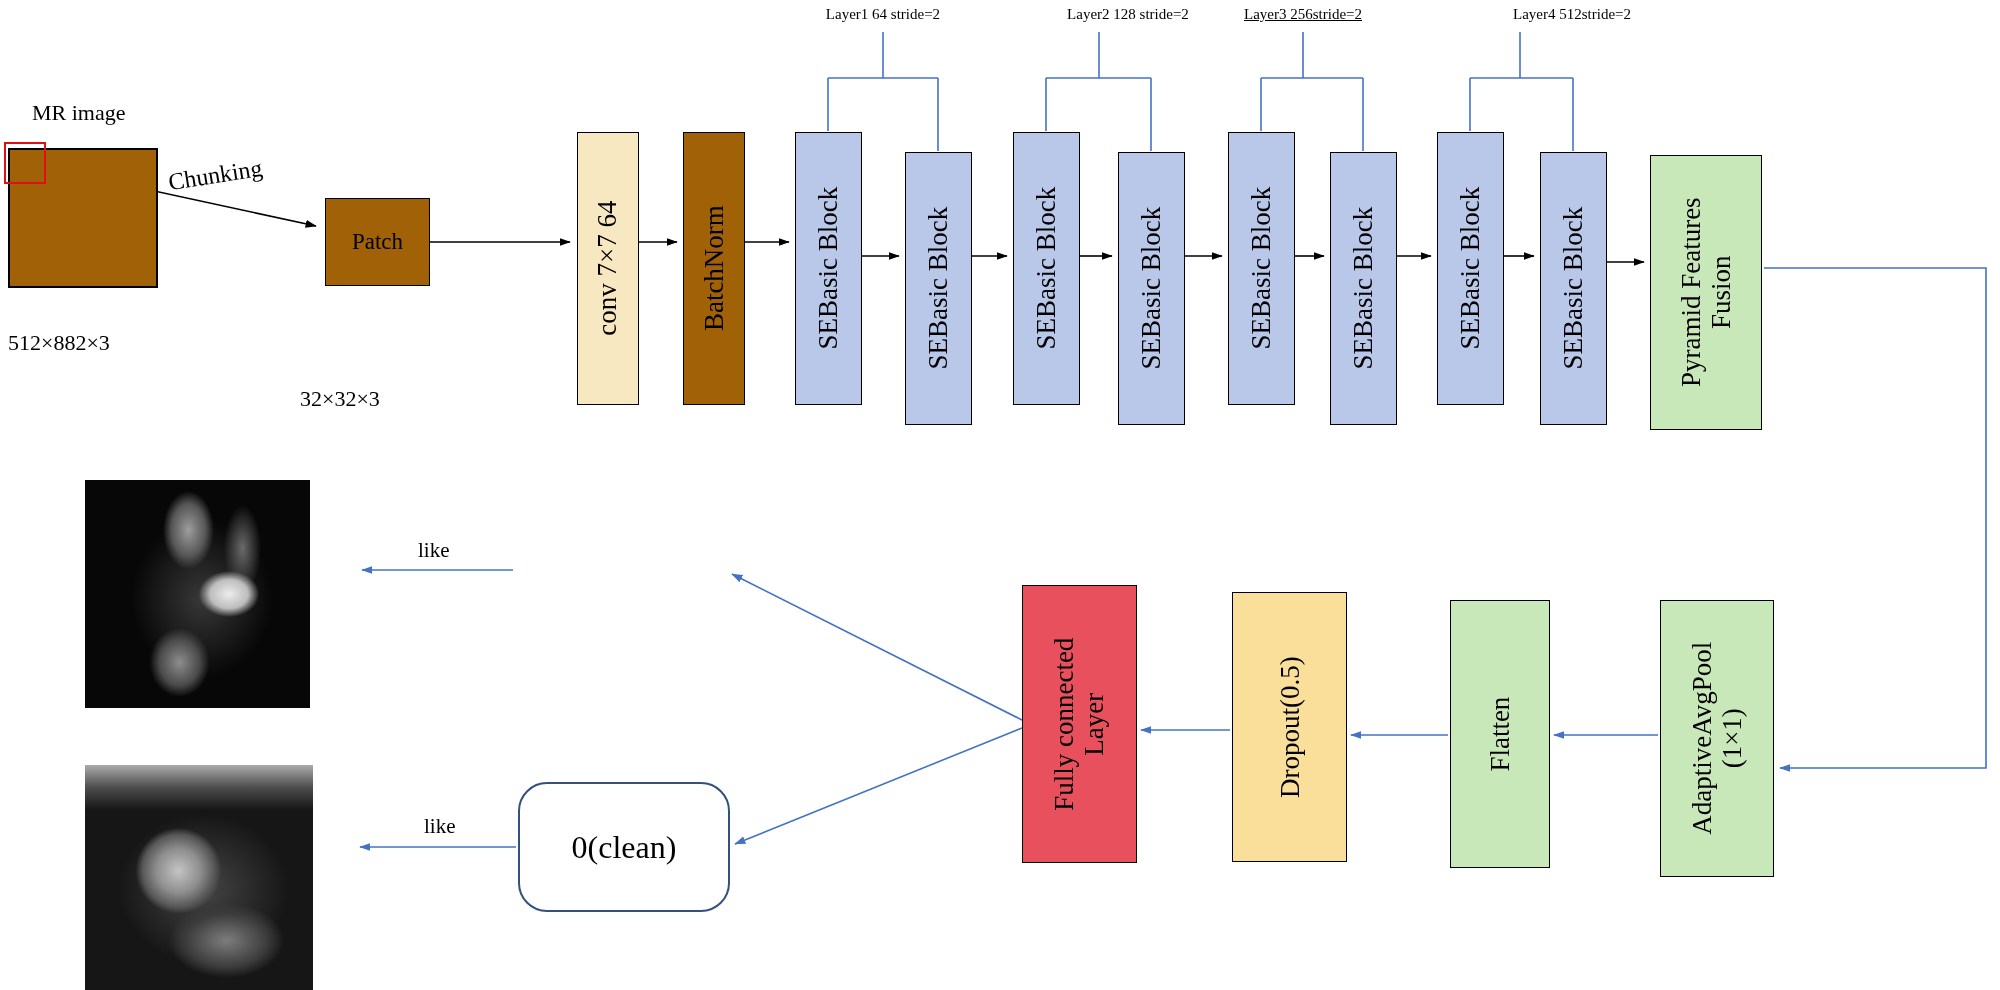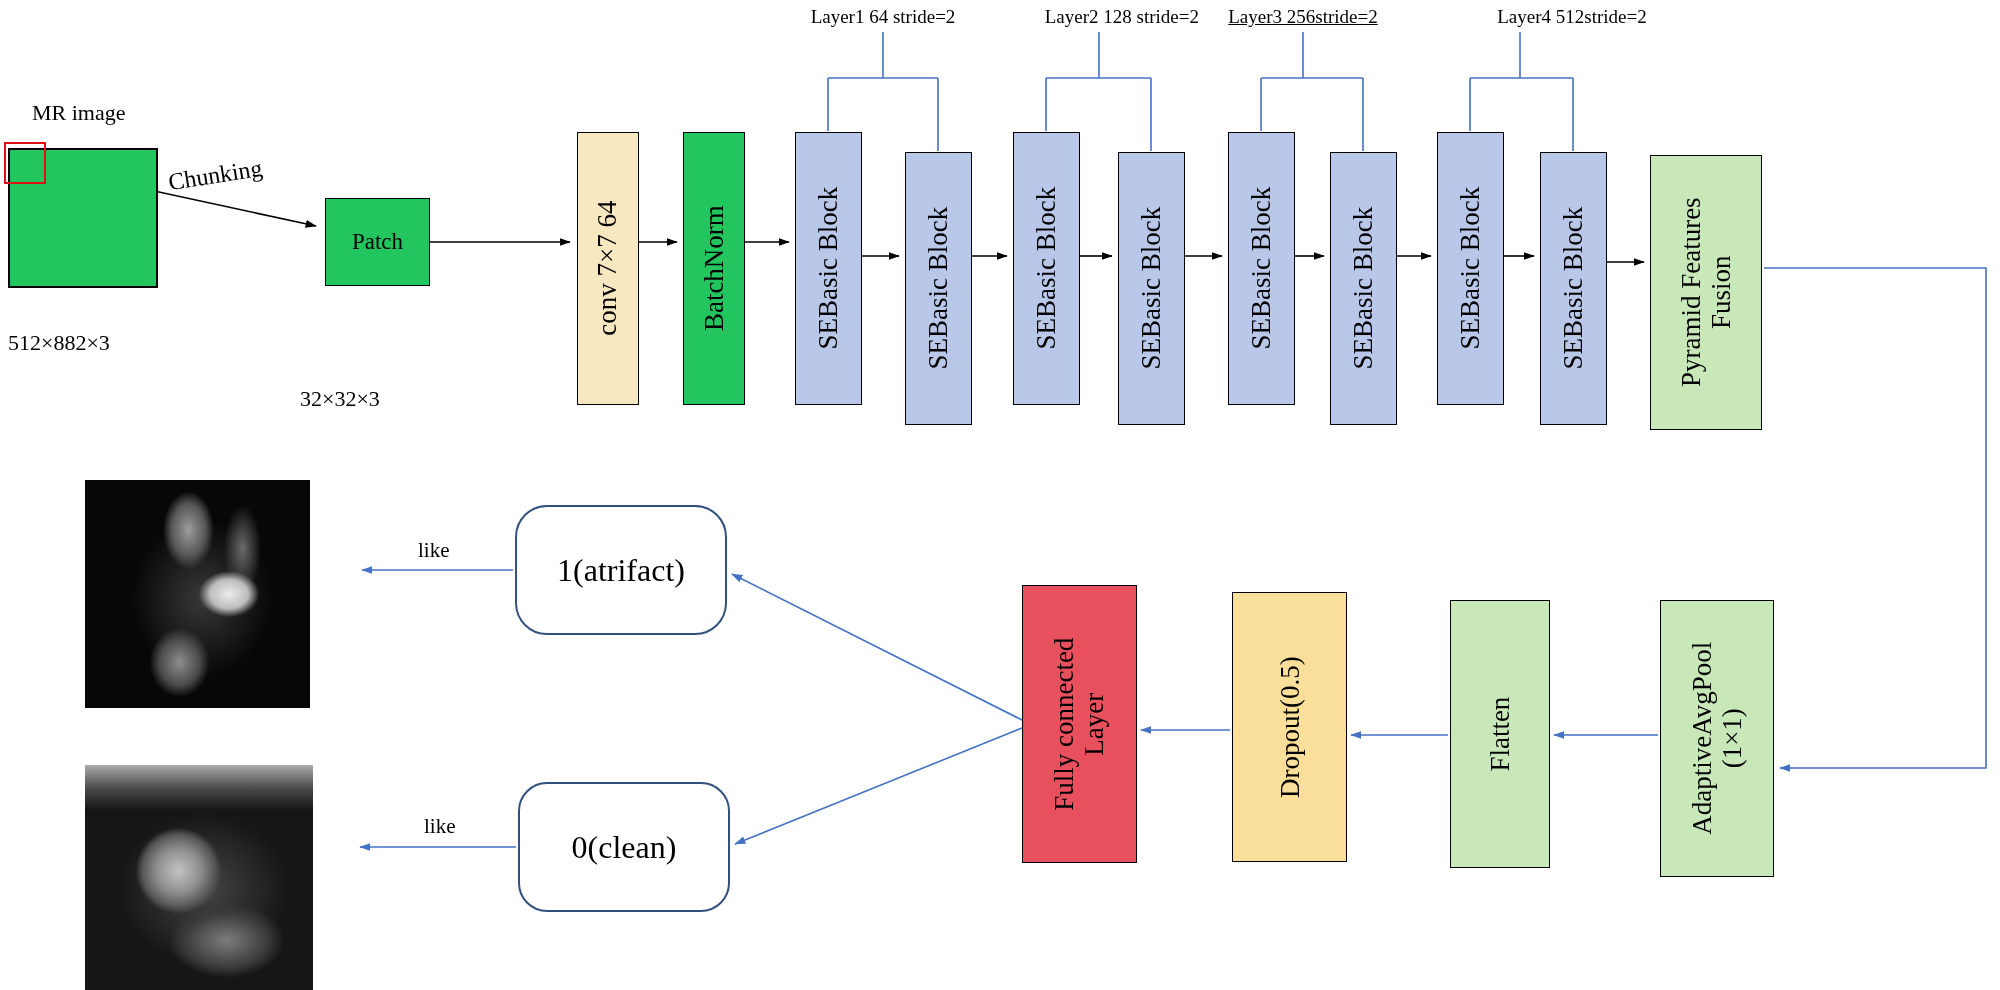--- a/index.html
+++ b/index.html
@@ -10,38 +10,38 @@
     overflow:hidden;
     font-family:"Liberation Serif","DejaVu Serif",serif;
     color:#000;
   }
   #connectors{position:absolute;left:0;top:0;width:2000px;height:990px;z-index:1;}
   .abs{position:absolute;z-index:2;}
   .box{
     position:absolute;z-index:2;
     border:1.5px solid #000;
     display:flex;align-items:center;justify-content:center;
-    box-sizing:border-box;background:#22c55e;
+    box-sizing:border-box;background:#a16207;
   }
   .vlabel{
     transform:rotate(-90deg);
     white-space:nowrap;
     font-size:27px;
     line-height:1.12;
     text-align:center;
   }
   .vlabel div{white-space:nowrap;}
   .conv-bg{background:#f8e8c2;}
   .se-bg{background:#b9c7e8;}
   .green-bg{background:#c9e8ba;}
   .yellow-bg{background:#fadf9a;}
   .red-bg{background:#e8505e;}
   .layer-label{
     position:absolute;z-index:2;top:6px;width:200px;
-    text-align:center;font-size:19px;
+    text-align:center;font-size:15px;
   }
   .rounded-out{
     position:absolute;z-index:2;
     width:212px;height:130px;
     background:#fff;
     border:2px solid #33517e;
     border-radius:32px;
     display:flex;align-items:center;justify-content:center;
     font-size:32px;box-sizing:border-box;
   }
@@ -144,21 +144,21 @@
 
   <div class="small-label" style="left:168px;top:162px;font-size:24px;transform:rotate(-9deg);">Chunking</div>
 
   <div class="box" style="left:325px;top:198px;width:105px;height:88px;font-size:23px;">
     <span>Patch</span>
   </div>
 
   <div class="small-label" style="left:300px;top:386px;">32×32×3</div>
 
   <div class="layer-label" style="left:783px;">Layer1 64 stride=2</div>
-  <div class="layer-label" style="left:999px;text-align:right;">Layer2 128 stride=2</div>
+  <div class="layer-label" style="left:1028px;">Layer2 128 stride=2</div>
   <div class="layer-label" style="left:1203px;text-decoration:underline;">Layer3 256stride=2</div>
   <div class="layer-label" style="left:1472px;">Layer4 512stride=2</div>
 
   <div class="box conv-bg" style="left:577px;top:132px;width:62px;height:273px;">
     <div class="vlabel">conv 7×7 64</div>
   </div>
 
   <div class="box" style="left:683px;top:132px;width:62px;height:273px;">
     <div class="vlabel">BatchNorm</div>
   </div>
@@ -210,23 +210,20 @@
     <div class="vlabel">Dropout(0.5)</div>
   </div>
 
   <div class="box red-bg" style="left:1022px;top:585px;width:115px;height:278px;">
     <div class="vlabel">
       <div>Fully connected</div>
       <div>Layer</div>
     </div>
   </div>
 
-  <div class="rounded-out" style="left:515px;top:505px;">
-    <span>1(atrifact)</span>
-  </div>
 
   <div class="rounded-out" style="left:518px;top:782px;border-radius:29px;">
     <span>0(clean)</span>
   </div>
 
   <div class="small-label" style="left:418px;top:538px;font-size:21px;">like</div>
   <div class="small-label" style="left:424px;top:814px;font-size:21px;">like</div>
 
   <div class="mri" id="mri-artifact"></div>
   <div class="mri" id="mri-clean"></div>

